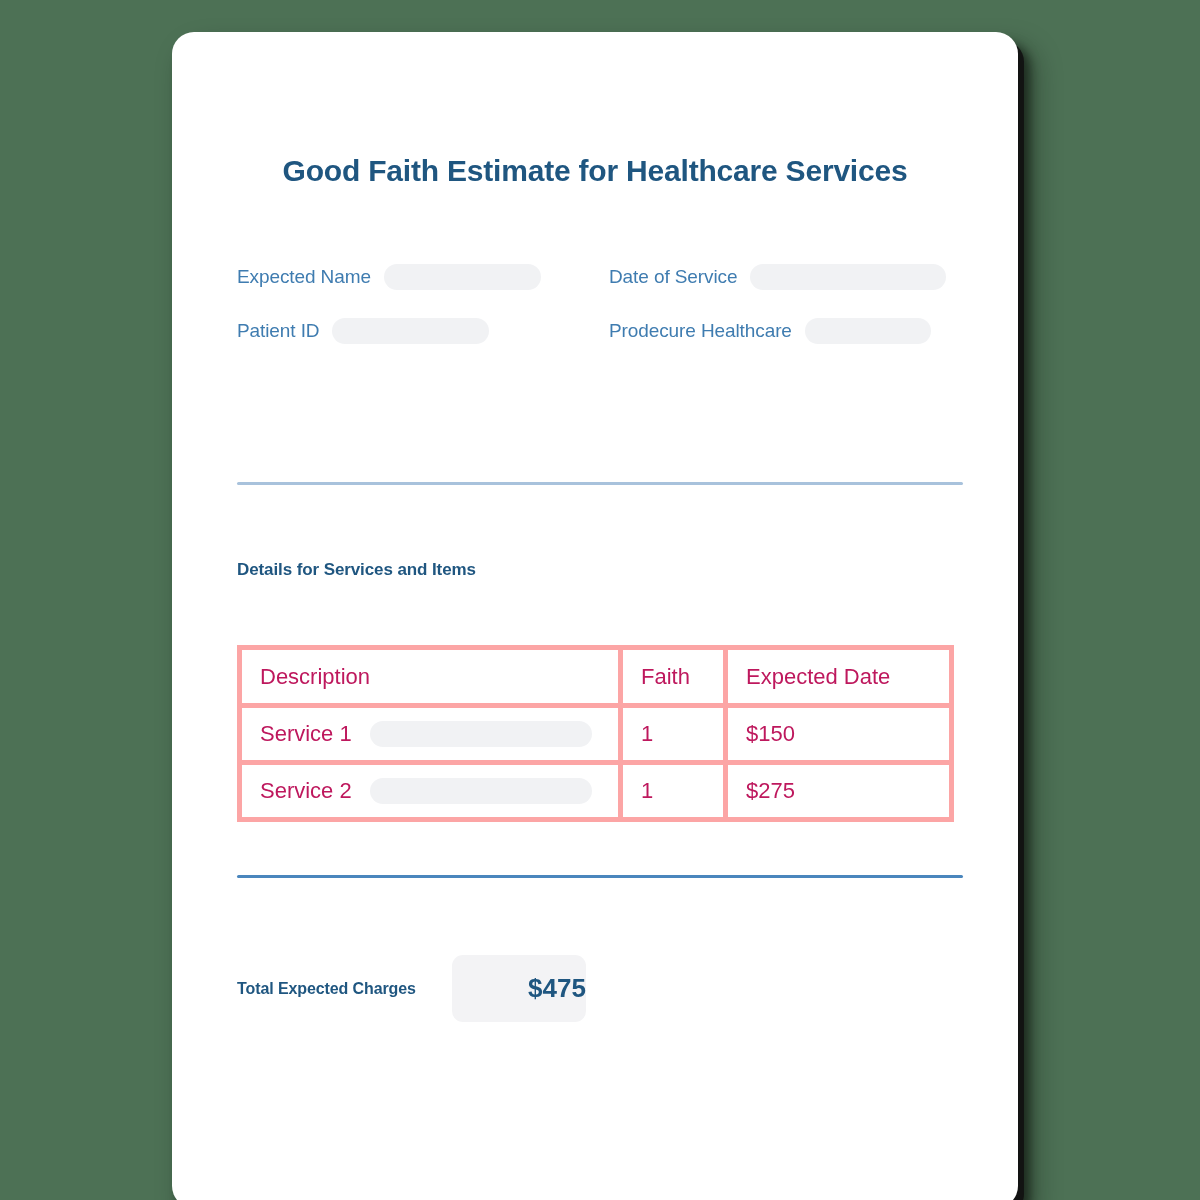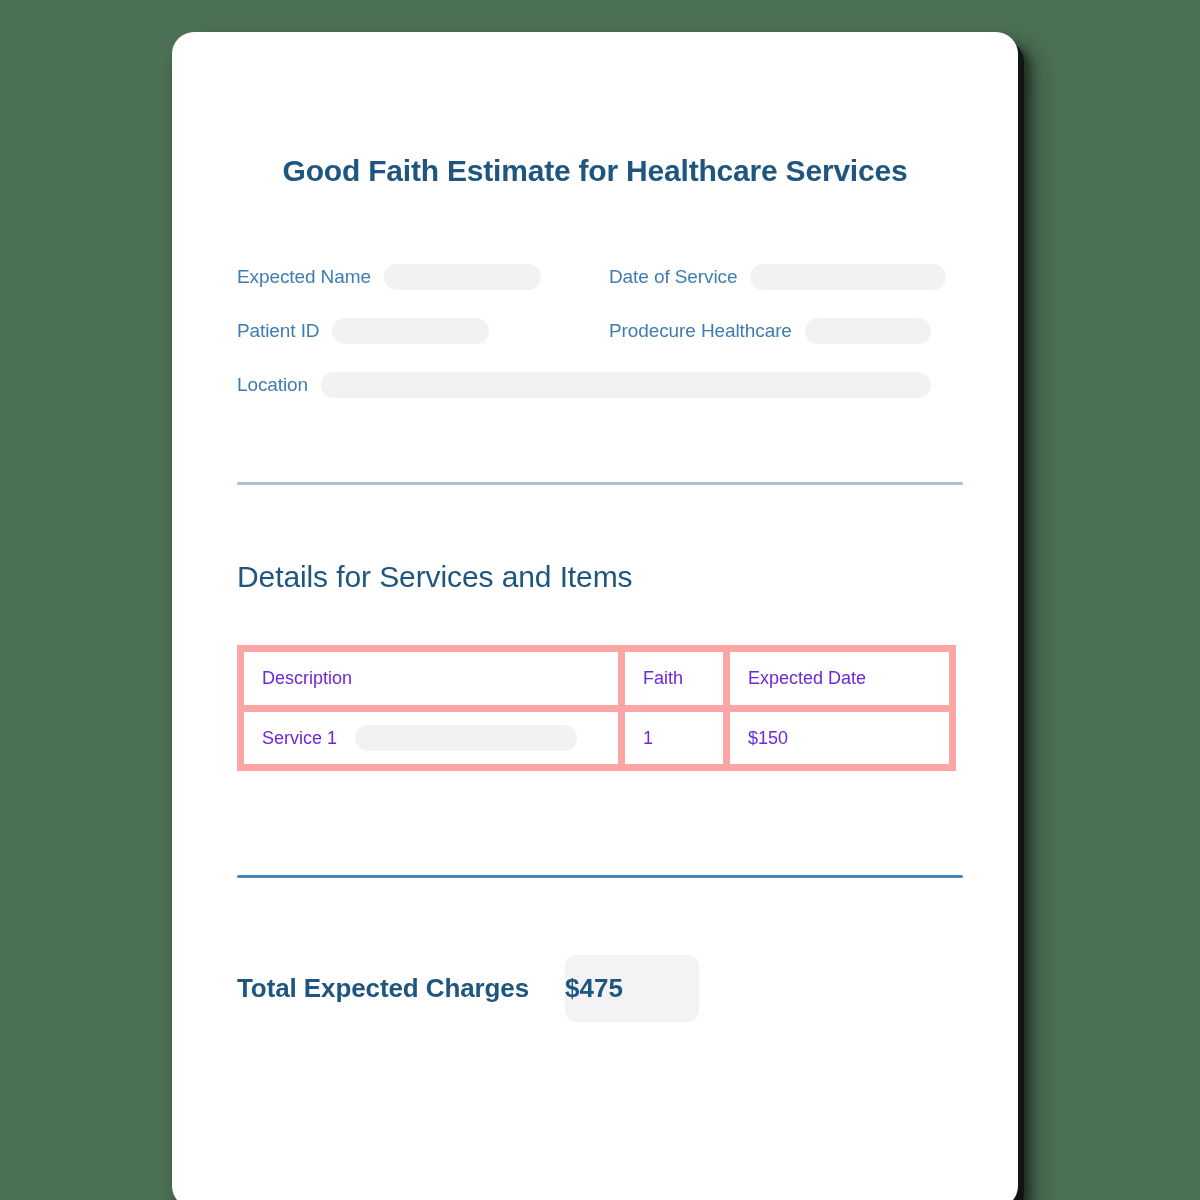--- a/index.html
+++ b/index.html
@@ -108,42 +108,42 @@
     border-radius: 2px;
   }
   .divider.top    { top: 450px; background: #a8c2dc; }
   .divider.bottom { top: 843px; background: #4a86bd; height: 3px; }
 
   
   .section-heading {
     position: absolute;
     left: 65px;
     top: 528px;
-    font-size: 30px;
-    font-weight: normal;
+    font-size: 17px;
+    font-weight: bold;
     color: #1f5680;
     letter-spacing: -0.1px;
   }
 
   
   .svc-table {
     position: absolute;
     left: 65px;
     top: 613px;
     width: 712px;
     border-collapse: collapse;
     table-layout: fixed;
   }
   .svc-table th,
   .svc-table td {
-    border: 7px solid #fca5a5;
+    border: 5px solid #fca5a5;
     text-align: left;
     font-weight: normal;
-    color: #6d28d9;
-    font-size: 18px;
+    color: #be185d;
+    font-size: 22px;
     padding: 0 18px;
     height: 52px;
     vertical-align: middle;
   }
   .svc-table th { height: 53px; }
   .col-desc  { width: 381px; }
   .col-units { width: 105px; }
   .col-cost  { width: 226px; }
 
   .desc-cell {
@@ -157,33 +157,33 @@
   
   .total-wrap {
     position: absolute;
     left: 65px;
     top: 923px;
     display: flex;
     align-items: center;
     gap: 36px;
   }
   .total-label {
-    font-size: 26px;
+    font-size: 16px;
     font-weight: bold;
     color: #1f5680;
     letter-spacing: -0.1px;
   }
   .total-value-box {
     width: 134px;
     height: 67px;
     border-radius: 11px;
     background: #f3f3f5;
     display: flex;
     align-items: center;
-    justify-content: flex-start;
+    justify-content: flex-end;
   }
   .total-value {
     font-size: 26px;
     font-weight: bold;
     color: #1f5680;
   }
 </style>
 </head>
 <body>
 
@@ -211,26 +211,20 @@
           <div class="field col-left">
             <span class="field-label">Patient ID</span>
             <span class="placeholder-bar bar-w157"></span>
           </div>
           <div class="field col-right">
             <span class="field-label">Prodecure Healthcare</span>
             <span class="placeholder-bar bar-w126"></span>
           </div>
         </div>
 
-        <div class="field-row">
-          <div class="field full">
-            <span class="field-label">Location</span>
-            <span class="placeholder-bar bar-w610"></span>
-          </div>
-        </div>
 
       </div>
 
       <div class="divider top"></div>
 
       <div class="section-heading">Details for Services and Items</div>
 
       <table class="svc-table">
         <colgroup>
           <col class="col-desc">
@@ -248,20 +242,30 @@
           <tr>
             <td>
               <span class="desc-cell">
                 <span>Service 1</span>
                 <span class="placeholder-bar"></span>
               </span>
             </td>
             <td>1</td>
             <td>$150</td>
           </tr>
+          <tr>
+            <td>
+              <span class="desc-cell">
+                <span>Service 2</span>
+                <span class="placeholder-bar"></span>
+              </span>
+            </td>
+            <td>1</td>
+            <td>$275</td>
+          </tr>
         </tbody>
       </table>
 
       <div class="divider bottom"></div>
 
       <div class="total-wrap">
         <span class="total-label">Total Expected Charges</span>
         <span class="total-value-box">
           <span class="total-value">$475</span>
         </span>

